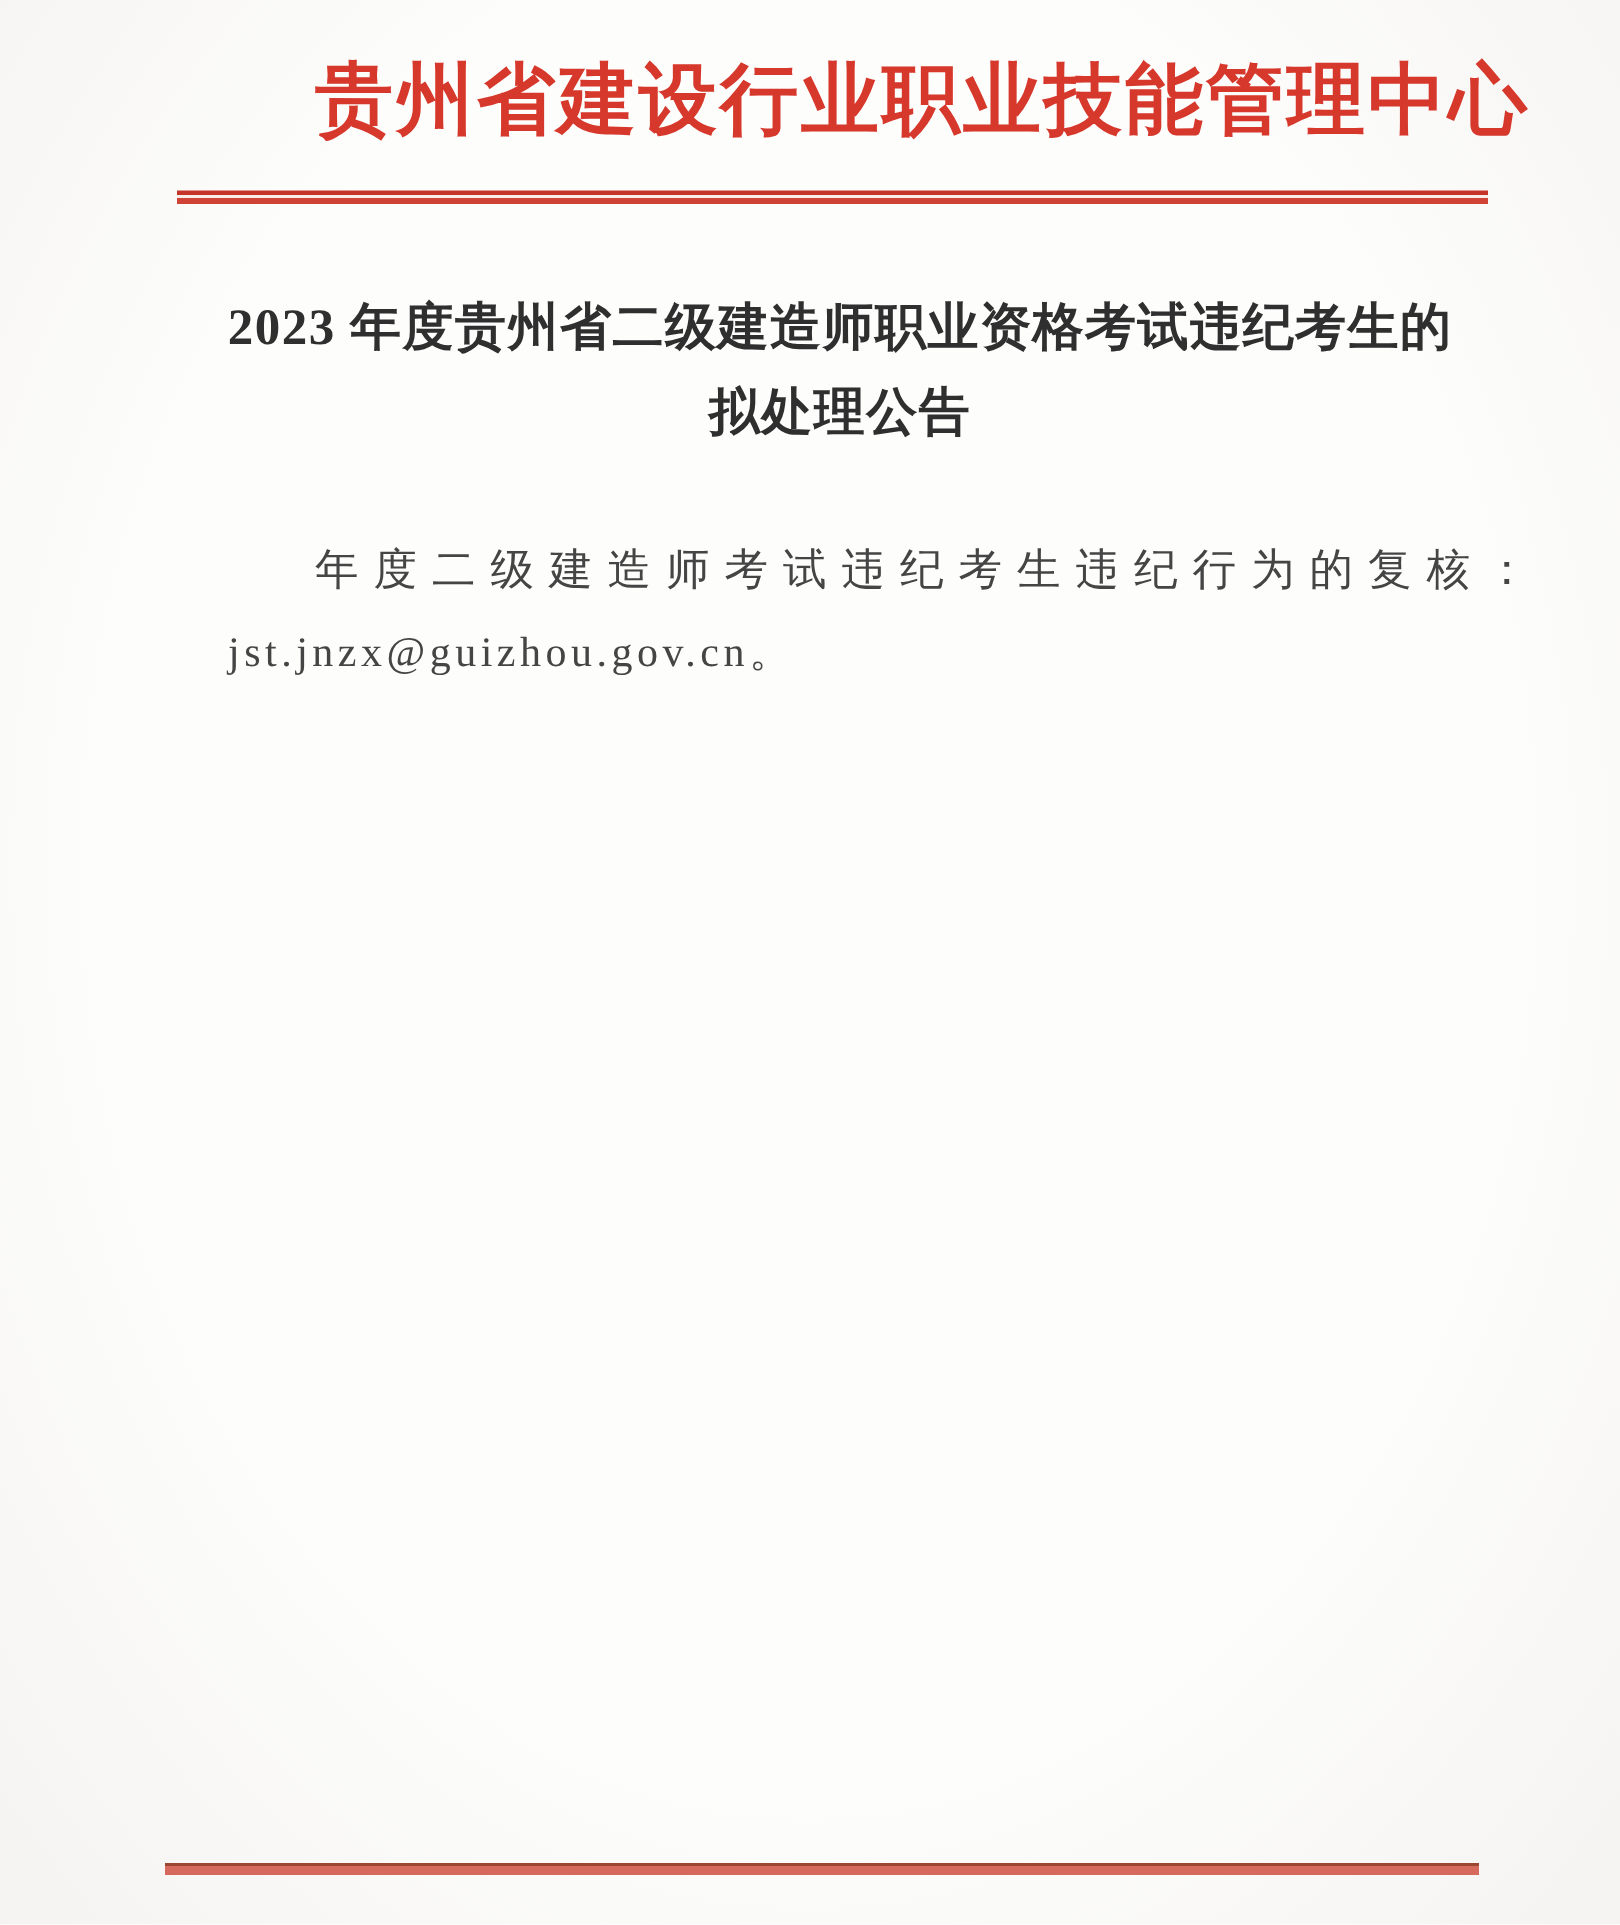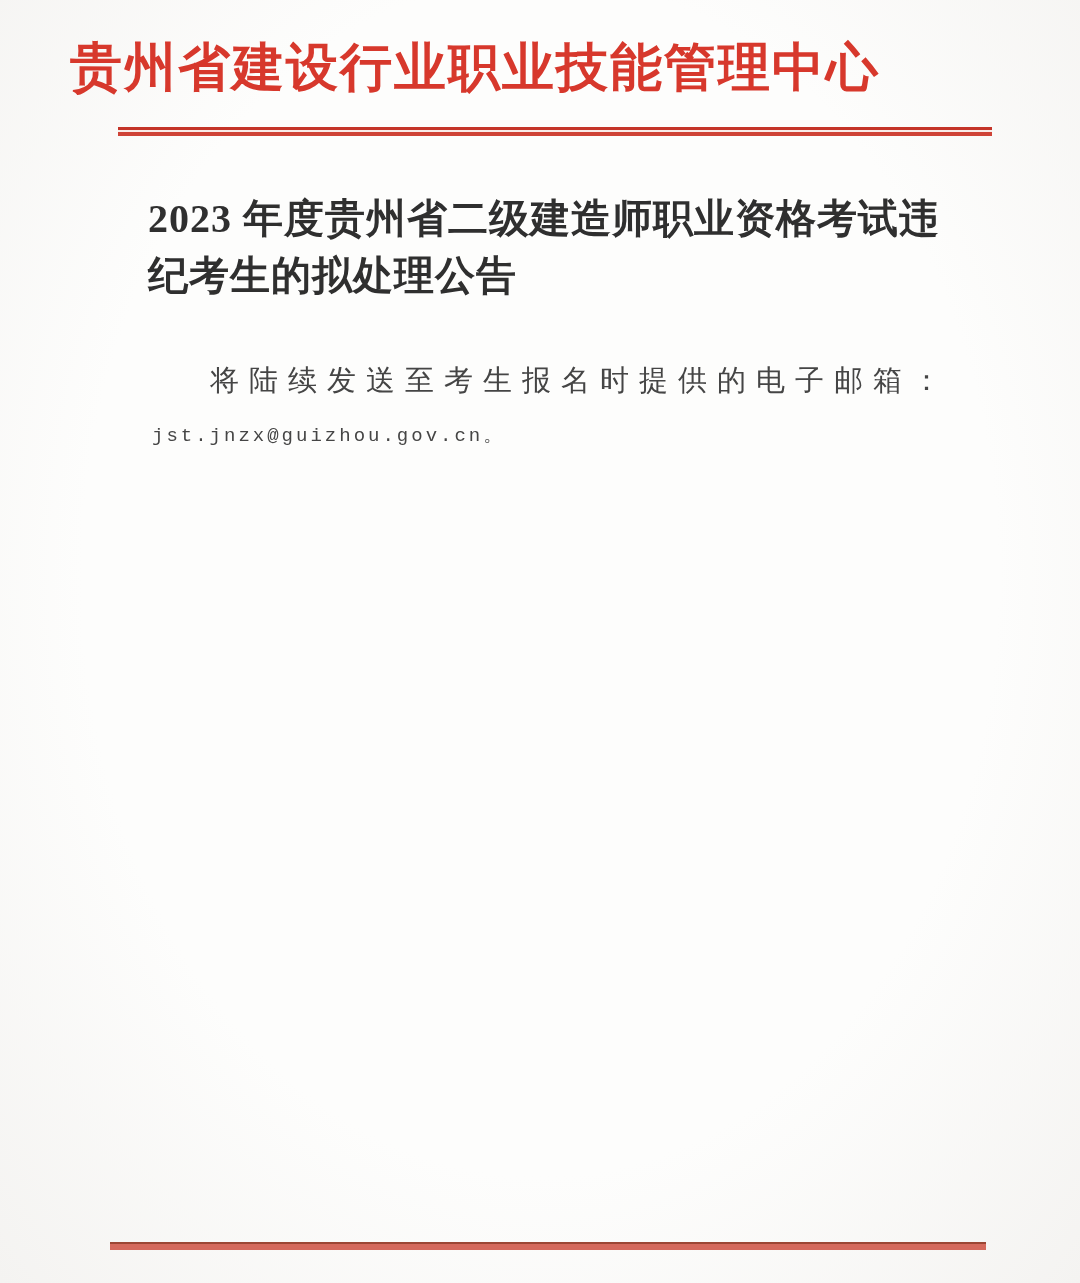--- a/index.html
+++ b/index.html
@@ -12,23 +12,23 @@
     width: 1080px;
     height: 1283px;
     background: #fbfaf9;
     background-image: radial-gradient(ellipse at 50% 45%, #fdfdfc 60%, #f4f3f1 100%);
     overflow: hidden;
     font-family: "Liberation Serif", "DejaVu Serif", serif;
   }
   .letterhead-name {
     position: absolute;
     top: 28px;
-    left: 70px;
+    left: 50px;
     right: 60px;
-    text-align: left;
+    text-align: right;
     font-size: 52px;
     line-height: 80px;
     font-weight: bold;
     color: var(--letterhead-red, #d7382c);
     letter-spacing: 2px;
     white-space: nowrap;
   }
   .letterhead-rule {
     position: absolute;
     top: 127px;
@@ -38,21 +38,22 @@
     background: linear-gradient(to bottom,
       #c43428 0px, #c43428 3px,
       #f9ece9 3px, #f9ece9 5px,
       #cf4337 5px, #cf4337 9px);
   }
   .doc-title {
     position: absolute;
     top: 190px;
     left: 148px;
     right: 108px;
-    font-size: 40px;
+    text-align: center;
+    font-size: 34px;
     line-height: 57px;
     font-weight: bold;
     color: var(--title-text, #2f2f2f);
     letter-spacing: 1px;
   }
   .doc-body {
     position: absolute;
     top: 352px;
     left: 152px;
     right: 115px;
@@ -69,22 +70,22 @@
   }
   .para {
     text-indent: 2em;
   }
   .para-spaced {
     text-indent: 2em;
     letter-spacing: 10px;
     white-space: nowrap;
   }
   .email-line {
-    font-family: Liberation Mono, monospace;
-    font-size: 19px;
+    font-family: Liberation Serif, serif;
+    font-size: 28px;
     letter-spacing: 3px;
     text-indent: 0;
   }
   .footer-rule {
     position: absolute;
     top: 1242px;
     left: 110px;
     width: 876px;
     height: 8px;
     background: linear-gradient(to bottom,
@@ -97,19 +98,19 @@
 
 <div class="page">
 
   <div class="letterhead-name">贵州省建设行业职业技能管理中心</div>
 
   <div class="letterhead-rule"></div>
 
   <div class="doc-title">2023 年度贵州省二级建造师职业资格考试违纪考生的拟处理公告</div>
 
   <div class="doc-body">
-    <p class="para-spaced">将陆续发送至考生报名时提供的电子邮箱：</p>
+    <p class="para-spaced">年度二级建造师考试违纪考生违纪行为的复核：</p>
     <p class="email-line">jst.jnzx@guizhou.gov.cn。</p>
   </div>
 
   <div class="footer-rule"></div>
 
 </div>
 
 </body></html>

